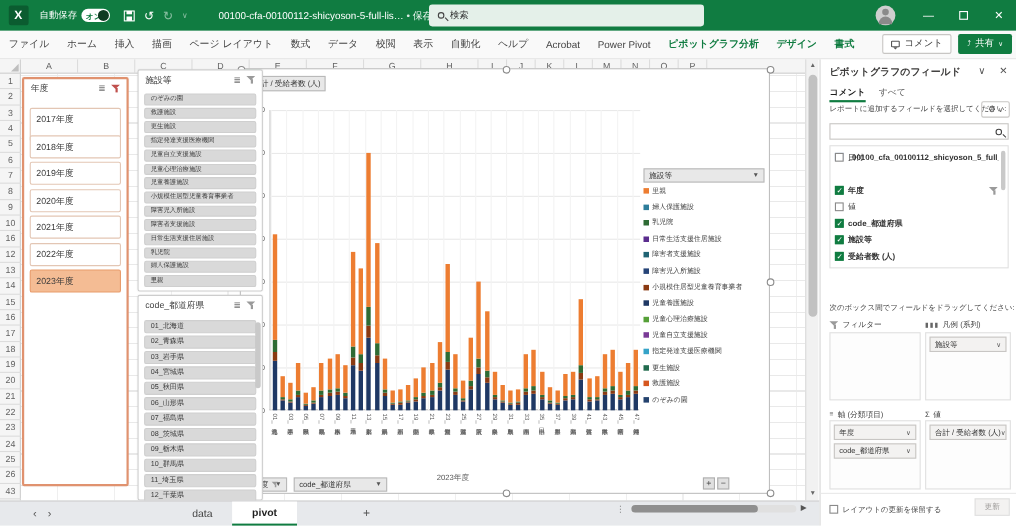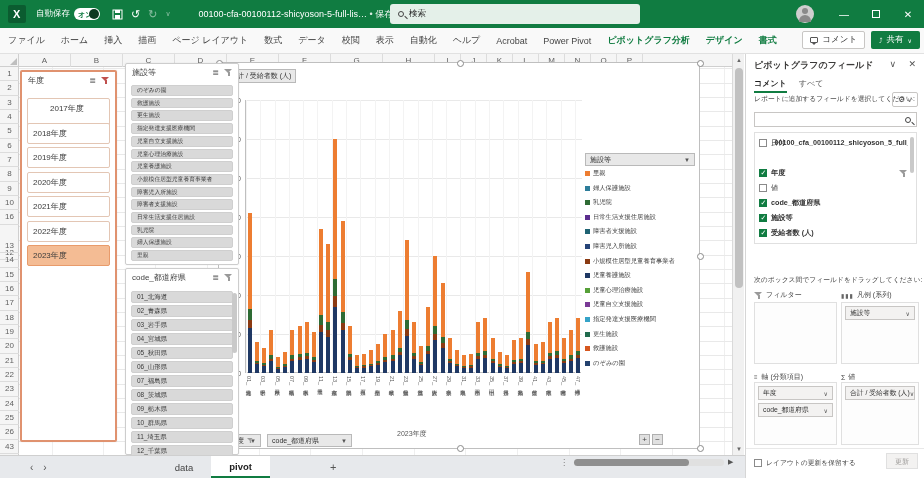--- a/index.html
+++ b/index.html
@@ -232,21 +232,21 @@
       <div class="rh" style="top: 14.33px;">2</div>
       <div class="rh" style="top: 28.66px;">3</div>
       <div class="rh" style="top: 42.99px;">4</div>
       <div class="rh" style="top: 57.32px;">5</div>
       <div class="rh" style="top: 71.65px;">6</div>
       <div class="rh" style="top: 85.98px;">7</div>
       <div class="rh" style="top: 100.31px;">8</div>
       <div class="rh" style="top: 114.64px;">9</div>
       <div class="rh" style="top: 128.97px;">10</div>
       <div class="rh" style="top: 143.3px;">16</div>
-      <div class="rh" style="top: 157.63px; margin-top: 21px;">12</div>
+      <div class="rh" style="top: 157.63px;">12</div>
       <div class="rh" style="top: 171.96px;">13</div>
       <div class="rh" style="top: 186.29px;">14</div>
       <div class="rh" style="top: 200.62px;">15</div>
       <div class="rh" style="top: 214.95px;">16</div>
       <div class="rh" style="top: 229.28px;">17</div>
       <div class="rh" style="top: 243.61px;">18</div>
       <div class="rh" style="top: 257.94px;">19</div>
       <div class="rh" style="top: 272.27px;">20</div>
       <div class="rh" style="top: 286.6px;">21</div>
       <div class="rh" style="top: 300.93px;">22</div>
@@ -595,21 +595,21 @@
 
   <div class="slicer sel" id="slicer-nendo" style="left:20px; top:70px; width:97px; height:372px;">
       <div class="sl-head">
         <div class="sl-title">年度</div>
         <div class="sl-ico">
           <div class="ms-ico">≣</div>
           <div class="funnel red"></div>
         </div>
       </div>
       <div class="sl-items" style="top: 26px;">
-        <div class="sl-item white" style="top: 0px; height: 31px; font-size: 8px; line-height: 19px; padding-left: 22px;">2017年度</div>
+        <div class="sl-item white" style="top: 0px; height: 31px; font-size: 8px; line-height: 19px; padding-left: 5px;">2017年度</div>
         <div class="sl-item white" style="top: 24.5px; height: 21px; font-size: 8px; line-height: 19px; padding-left: 5px;">2018年度</div>
         <div class="sl-item white" style="top: 49px; height: 21px; font-size: 8px; line-height: 19px; padding-left: 5px;">2019年度</div>
         <div class="sl-item white" style="top: 73.5px; height: 21px; font-size: 8px; line-height: 19px; padding-left: 5px;">2020年度</div>
         <div class="sl-item white" style="top: 98px; height: 21px; font-size: 8px; line-height: 19px; padding-left: 5px;">2021年度</div>
         <div class="sl-item white" style="top: 122.5px; height: 21px; font-size: 8px; line-height: 19px; padding-left: 5px;">2022年度</div>
         <div class="sl-item on" style="top: 147px; height: 21px; font-size: 8px; line-height: 19px; padding-left: 5px;">2023年度</div>
       </div>
     </div>
   <div class="slicer" id="slicer-shisetsu" style="left:125px; top:63px; width:114px; height:202px;">
       <div class="sl-head">

